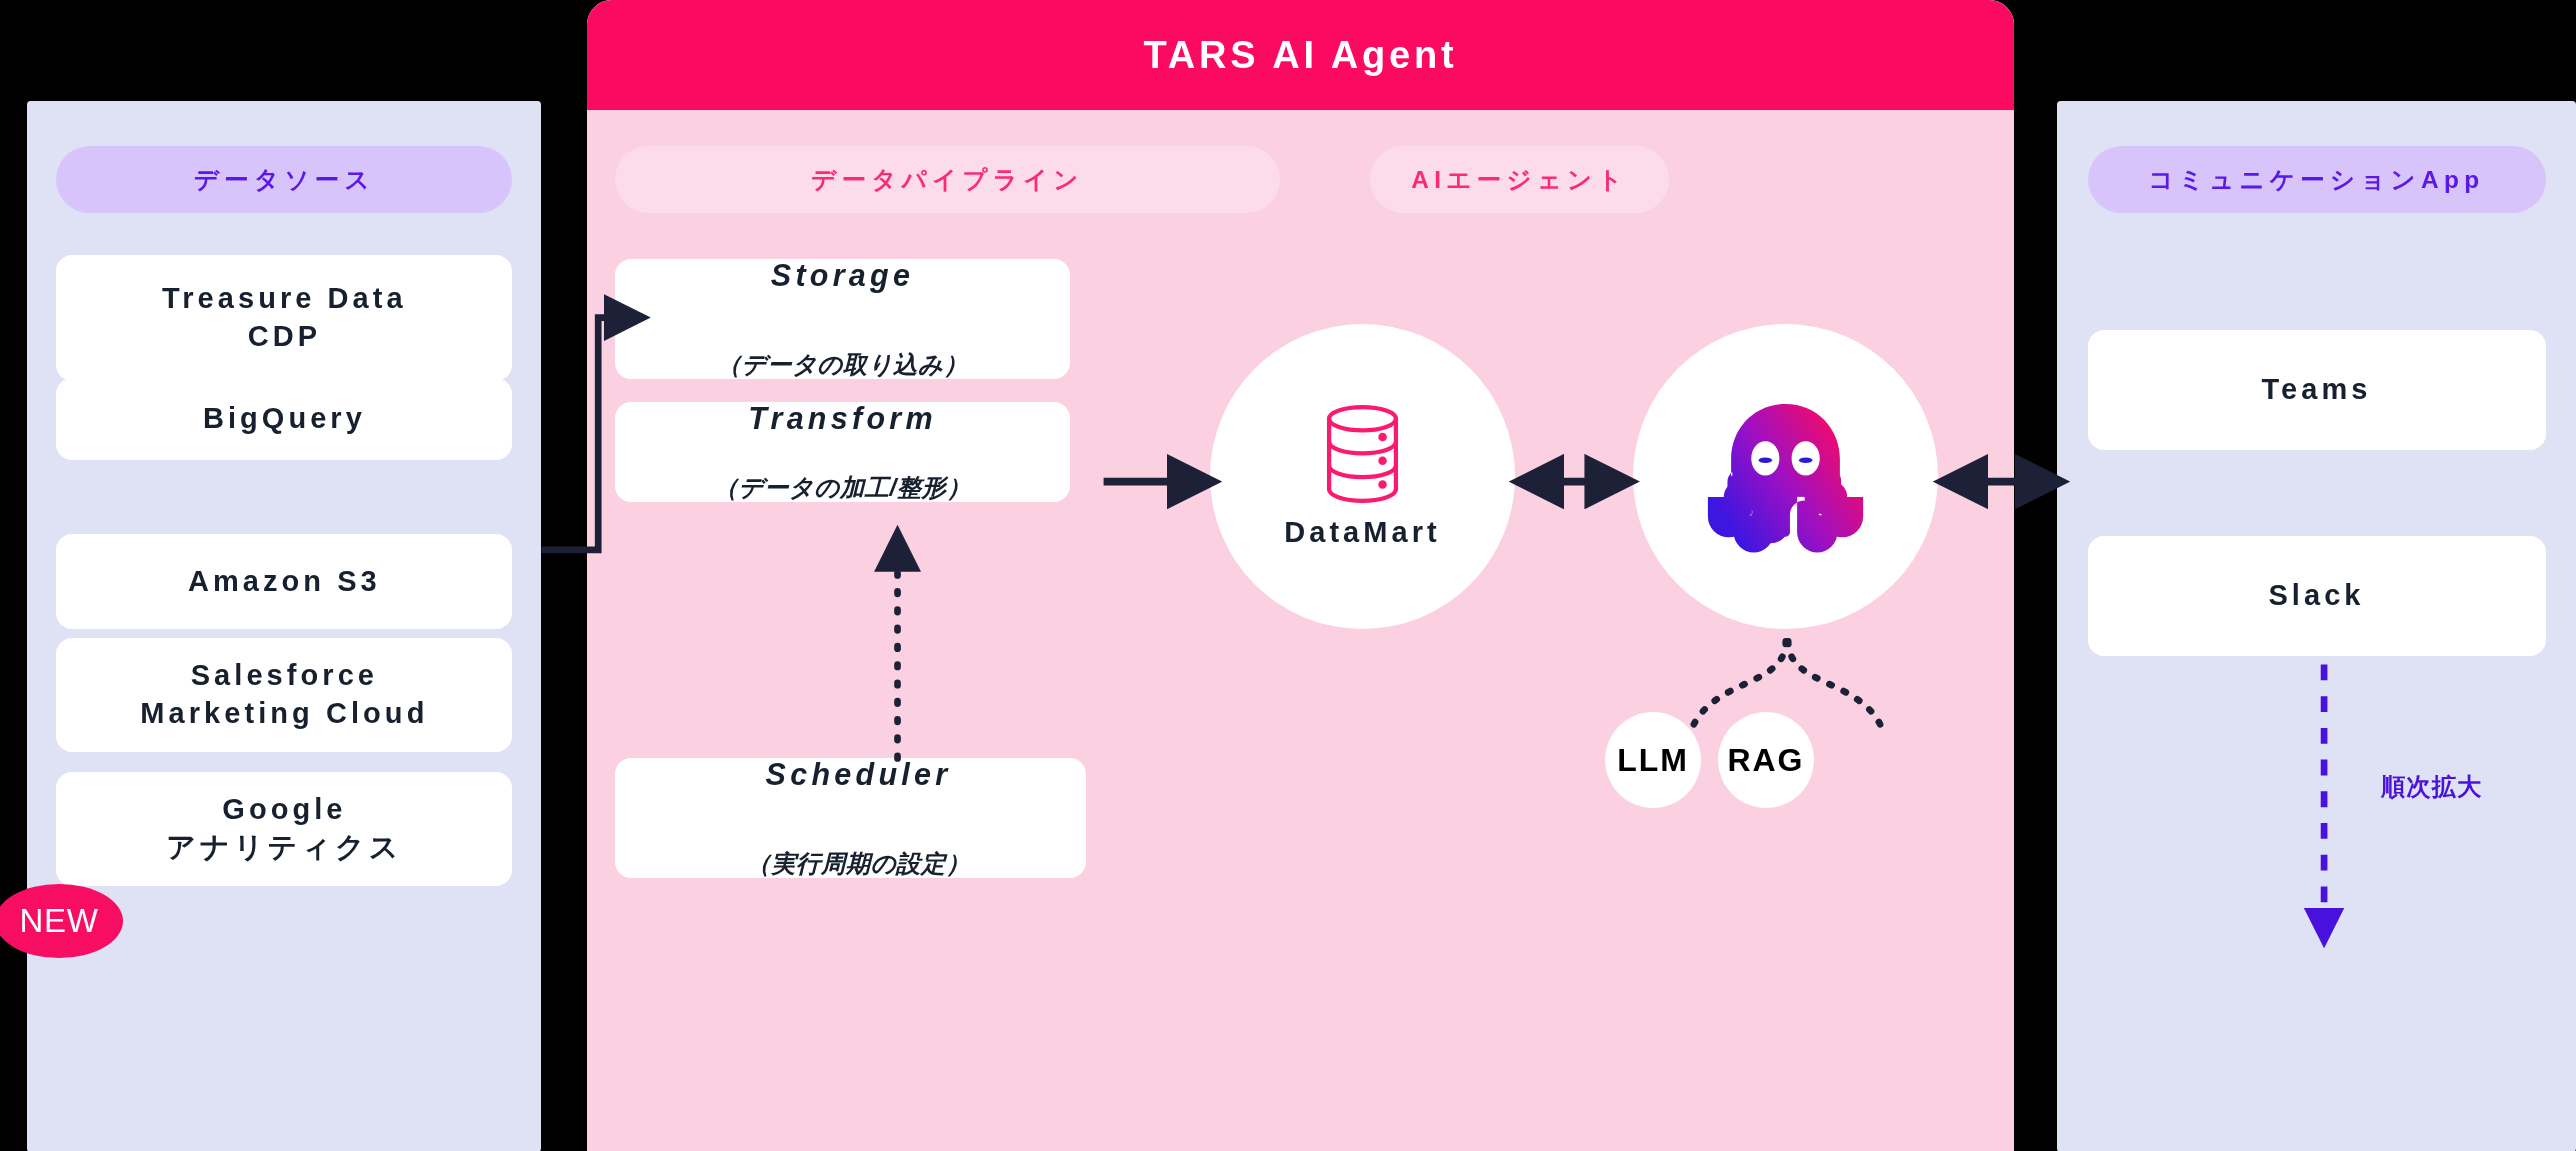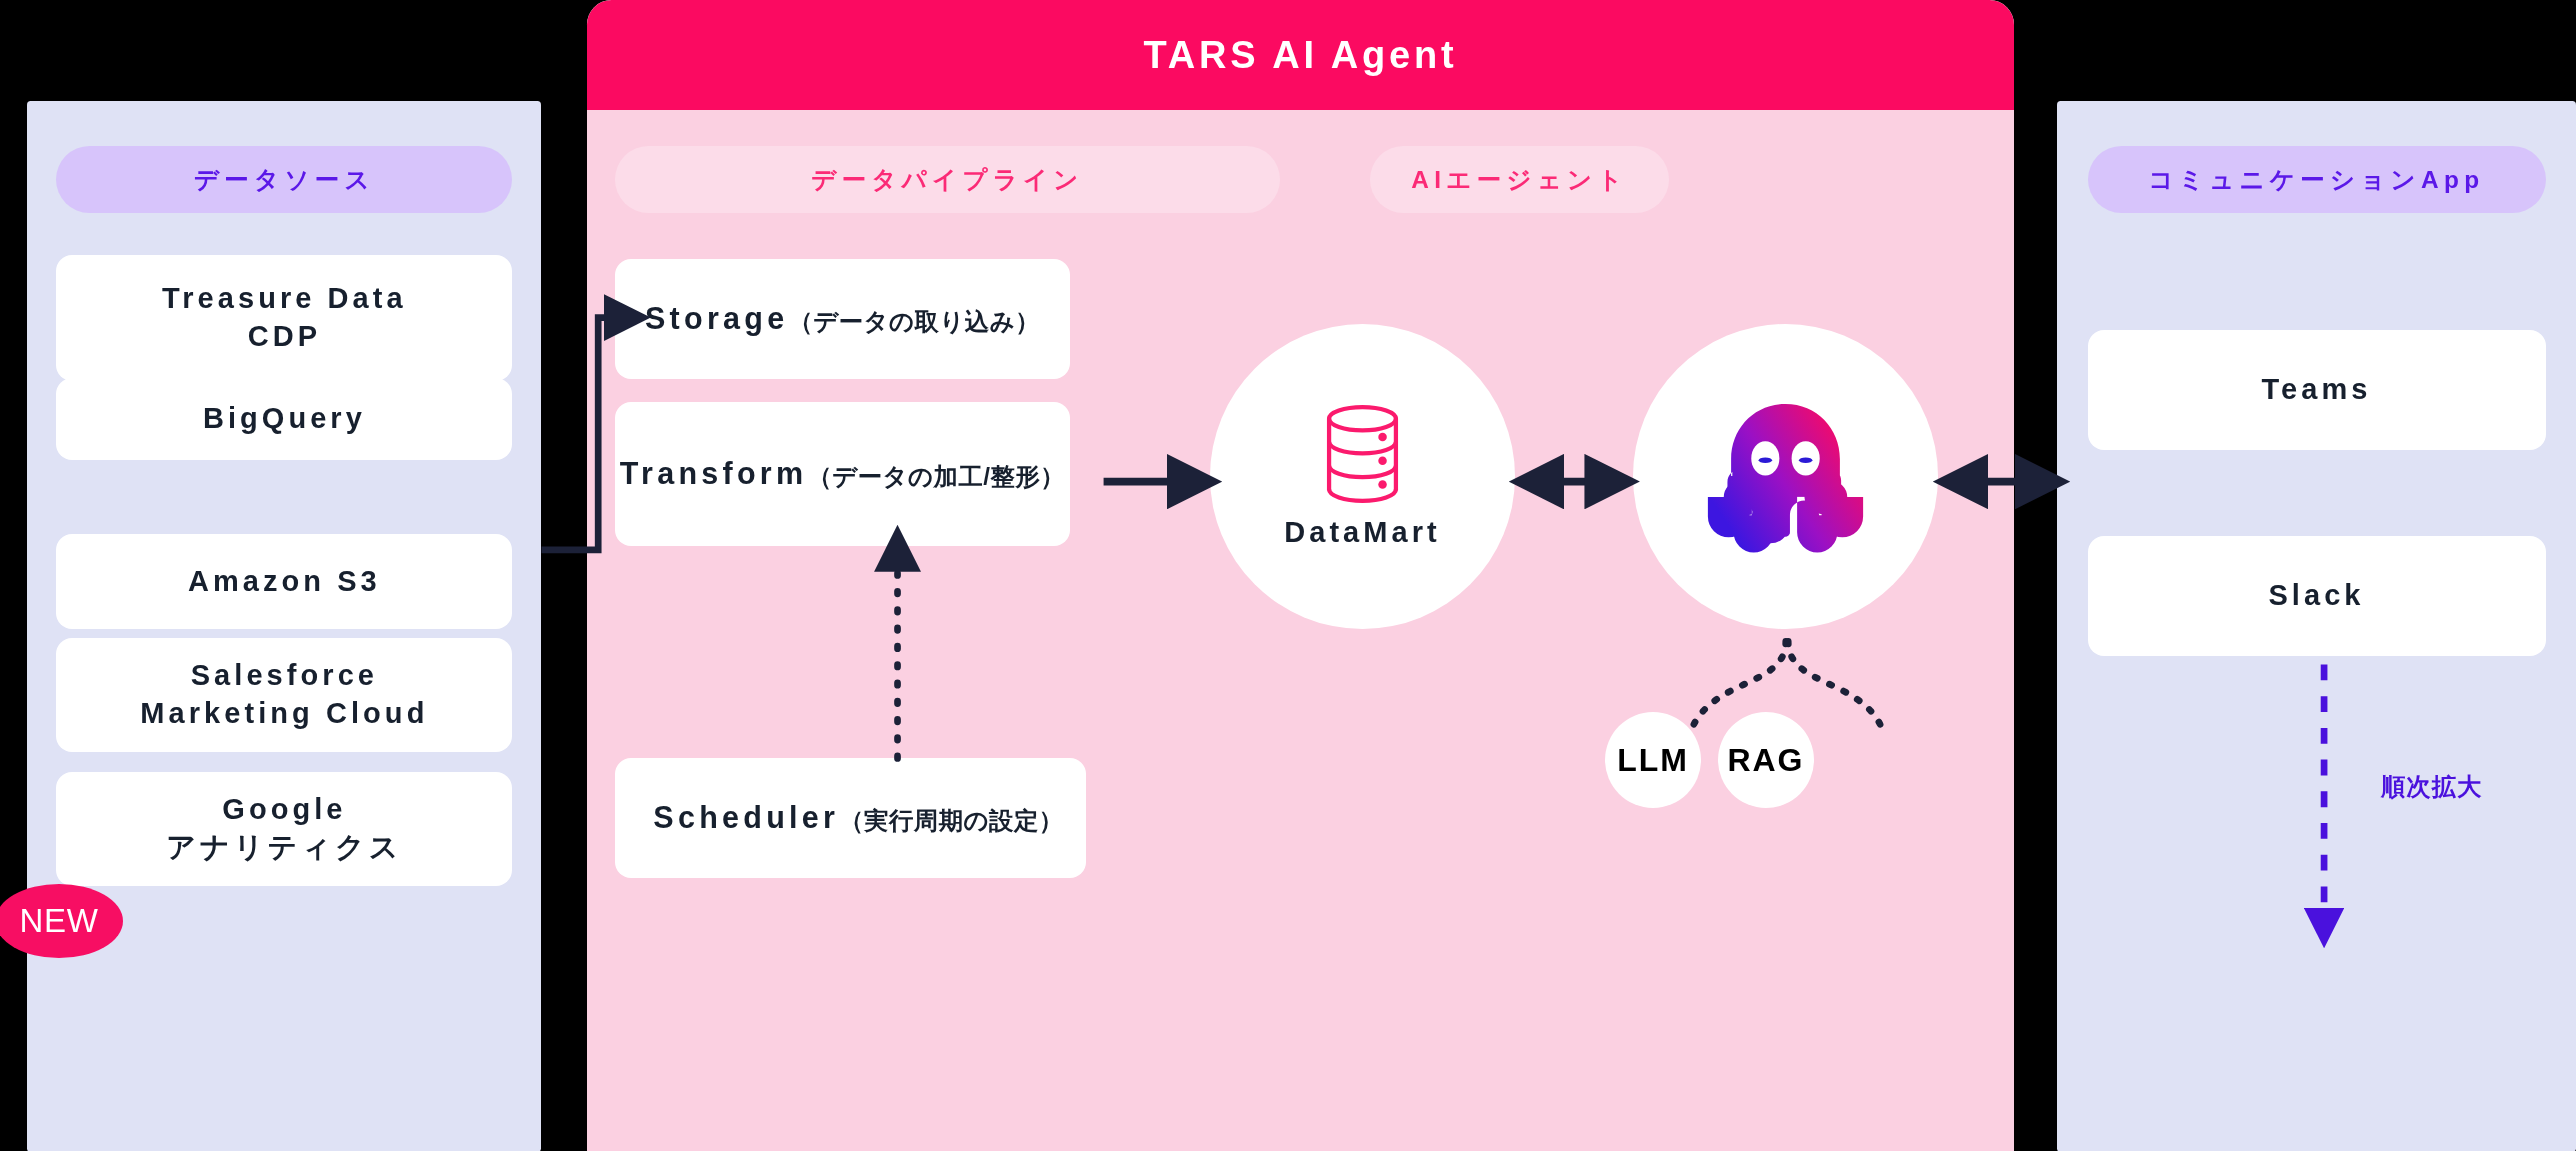--- a/index.html
+++ b/index.html
@@ -82,28 +82,28 @@
     border-radius:37px;
     display:flex;align-items:center;justify-content:center;
     font-weight:700;letter-spacing:.22em;font-size:24.4px;white-space:nowrap;
   }
   #chip-pipeline{left:28px;width:665px;}
   #chip-agent{left:783px;width:299px;}
 
   .pipe-card{
     position:absolute;
     background:#fff;border-radius:16px;
-    display:flex;align-items:center;justify-content:center;
-    color:#17202e;text-align:center;
+    display:flex;flex-direction:column;align-items:center;justify-content:space-between;
+    color:#17202e;text-align:center;font-style:italic;
   }
   .pipe-card .t1{font-size:30.5px;font-weight:700;letter-spacing:.14em;line-height:1.1;}
   .pipe-card .t2{font-size:24.4px;font-weight:700;letter-spacing:.02em;margin-top:6.1px;line-height:1.1;}
 
   #card-storage  {left:28px;top:259px;width:455px;height:120px;}
-  #card-transform{left:28px;top:402px;width:455px;height:144px;}
+  #card-transform{left:28px;top:402px;width:455px;height:100px;}
   #card-scheduler{left:28px;top:758px;width:455px;height:120px;padding-left:16px;}
 
   
   .big-circle{
     position:absolute;background:#fff;border-radius:50%;
     display:flex;flex-direction:column;align-items:center;justify-content:center;
   }
   #circle-datamart{left:623px;top:324px;width:305px;height:305px;}
   #circle-octopus {left:1046px;top:324px;width:305px;height:305px;}
 

